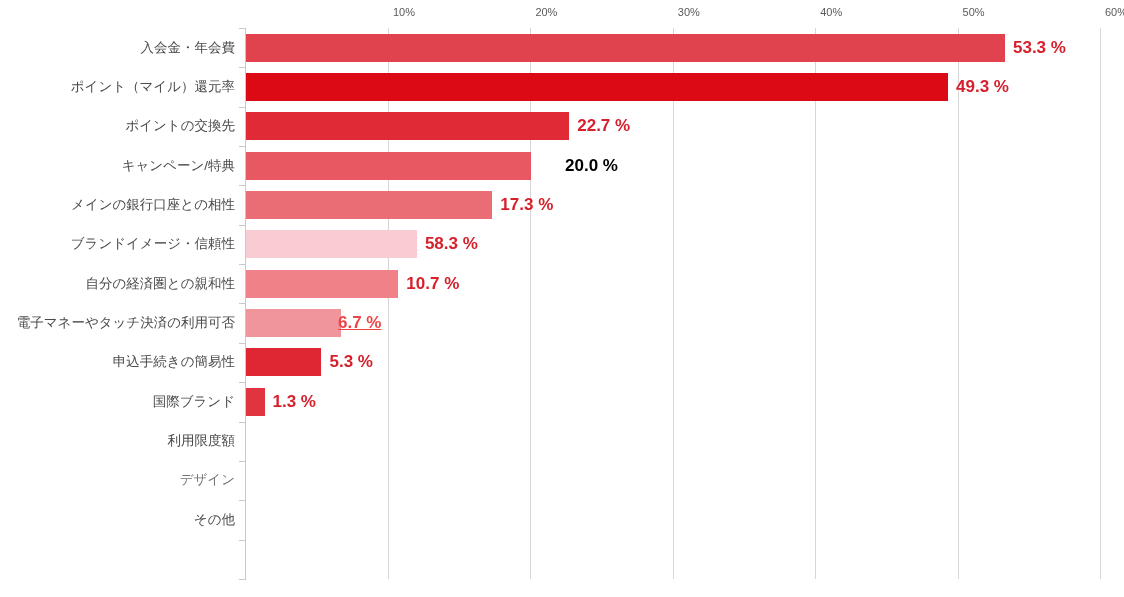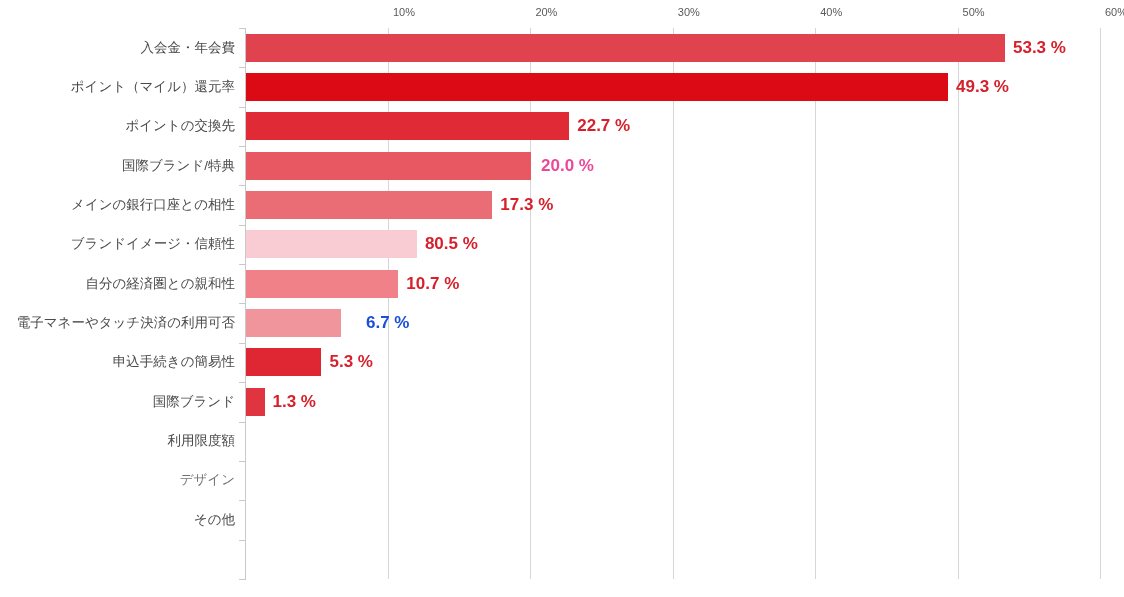--- a/index.html
+++ b/index.html
@@ -159,43 +159,43 @@
         <div class="row-label" style="color: rgb(74, 74, 74);">ポイント（マイル）還元率</div>
         <div class="bar" style="width: 702.032px; background: rgb(220, 10, 20);"></div>
         <div class="bar-value" style="left: 956.032px; color: rgb(214, 32, 43);">49.3 %</div>
       </div>
       <div class="row">
         <div class="row-label" style="color: rgb(74, 74, 74);">ポイントの交換先</div>
         <div class="bar" style="width: 323.248px; background: rgb(224, 43, 54);"></div>
         <div class="bar-value" style="left: 577.248px; color: rgb(214, 32, 43);">22.7 %</div>
       </div>
       <div class="row">
-        <div class="row-label" style="color: rgb(74, 74, 74);">国際ブランド/特典</div>
+        <div class="row-label" style="color: rgb(74, 74, 74);">キャンペーン/特典</div>
         <div class="bar" style="width: 284.8px; background: rgb(232, 88, 98);"></div>
-        <div class="bar-value" style="left: 541px; color: #ec4899;">20.0 %</div>
+        <div class="bar-value" style="left: 565px; color: #000000;">20.0 %</div>
       </div>
       <div class="row">
         <div class="row-label" style="color: rgb(74, 74, 74);">メインの銀行口座との相性</div>
         <div class="bar" style="width: 246.352px; background: rgb(234, 109, 118);"></div>
         <div class="bar-value" style="left: 500.352px; color: rgb(214, 32, 43);">17.3 %</div>
       </div>
       <div class="row">
         <div class="row-label" style="color: rgb(74, 74, 74);">ブランドイメージ・信頼性</div>
         <div class="bar" style="width: 170.88px; background: rgb(248, 204, 210);"></div>
-        <div class="bar-value" style="left: 424.88px; color: rgb(214, 32, 43);">80.5 %</div>
+        <div class="bar-value" style="left: 424.88px; color: rgb(214, 32, 43);">58.3 %</div>
       </div>
       <div class="row">
         <div class="row-label" style="color: rgb(74, 74, 74);">自分の経済圏との親和性</div>
         <div class="bar" style="width: 152.368px; background: rgb(240, 129, 137);"></div>
         <div class="bar-value" style="left: 406.368px; color: rgb(214, 32, 43);">10.7 %</div>
       </div>
       <div class="row">
         <div class="row-label" style="color: rgb(74, 74, 74);">電子マネーやタッチ決済の利用可否</div>
         <div class="bar" style="width: 95.408px; background: rgb(240, 149, 156);"></div>
-        <div class="bar-value" style="left: 366px; color: #1d4ed8;">6.7 %</div>
+        <div class="bar-value" style="left: 338px; color: #ef4444; text-decoration: underline;">6.7 %</div>
       </div>
       <div class="row">
         <div class="row-label" style="color: rgb(74, 74, 74);">申込手続きの簡易性</div>
         <div class="bar" style="width: 75.472px; background: rgb(222, 39, 51);"></div>
         <div class="bar-value" style="left: 329.472px; color: rgb(214, 32, 43);">5.3 %</div>
       </div>
       <div class="row">
         <div class="row-label" style="color: rgb(74, 74, 74);">国際ブランド</div>
         <div class="bar" style="width: 18.512px; background: rgb(224, 53, 64);"></div>
         <div class="bar-value" style="left: 272.512px; color: rgb(214, 32, 43);">1.3 %</div>

